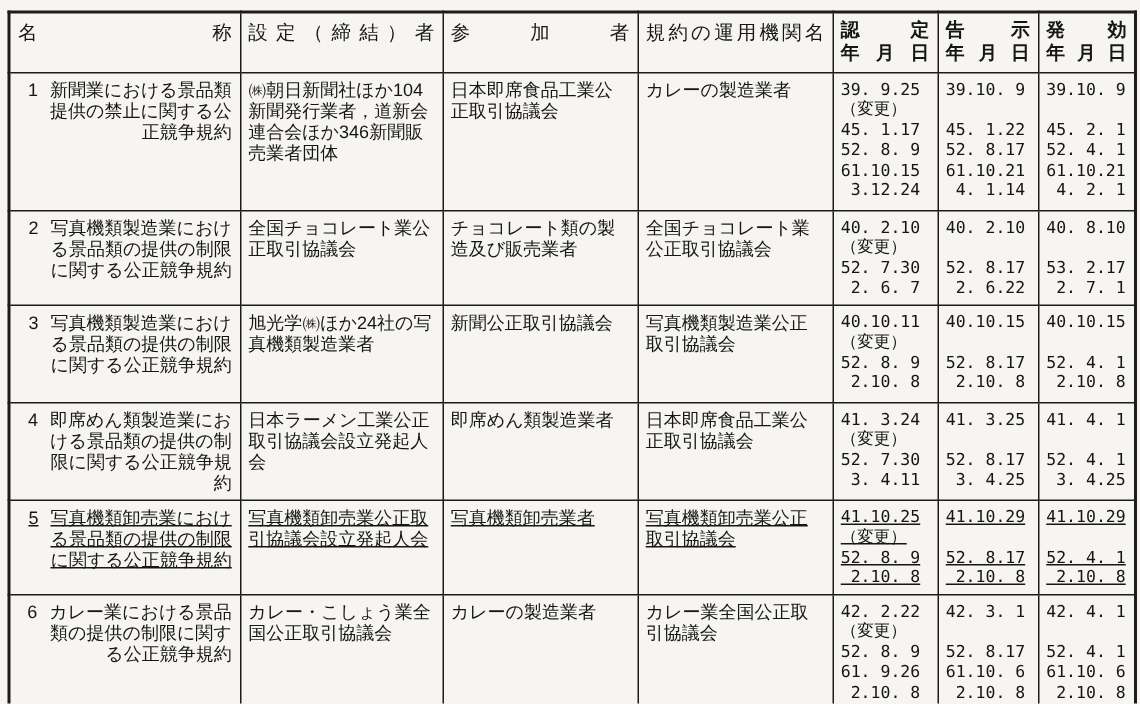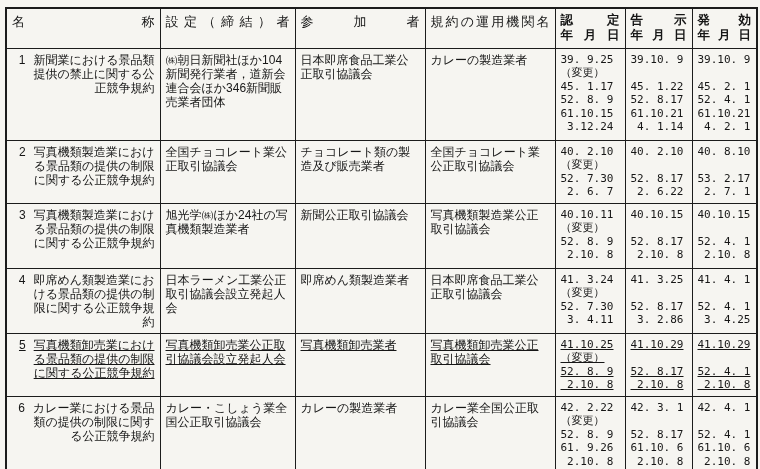--- a/index.html
+++ b/index.html
@@ -198,21 +198,21 @@
     <td class="c-text">日本ラーメン工業公正取引協議会設立発起人会</td>
     <td class="c-text">即席めん類製造業者</td>
     <td class="c-text">日本即席食品工業公正取引協議会</td>
     <td class="c-date">41. 3.24
 （変更）
 52. 7.30
  3. 4.11</td>
     <td class="c-date">41. 3.25
 
 52. 8.17
- 3. 2.86</td>
+ 3. 4.25</td>
     <td class="c-date">41. 4. 1
 
 52. 4. 1
  3. 4.25</td>
   </tr>
 
   <tr>
     <td class="c-name">
       <div class="name-wrap">
         <span class="row-no">5</span><span>写真機類卸売業における景品類の提供の制限に関する公正競争規約</span>

